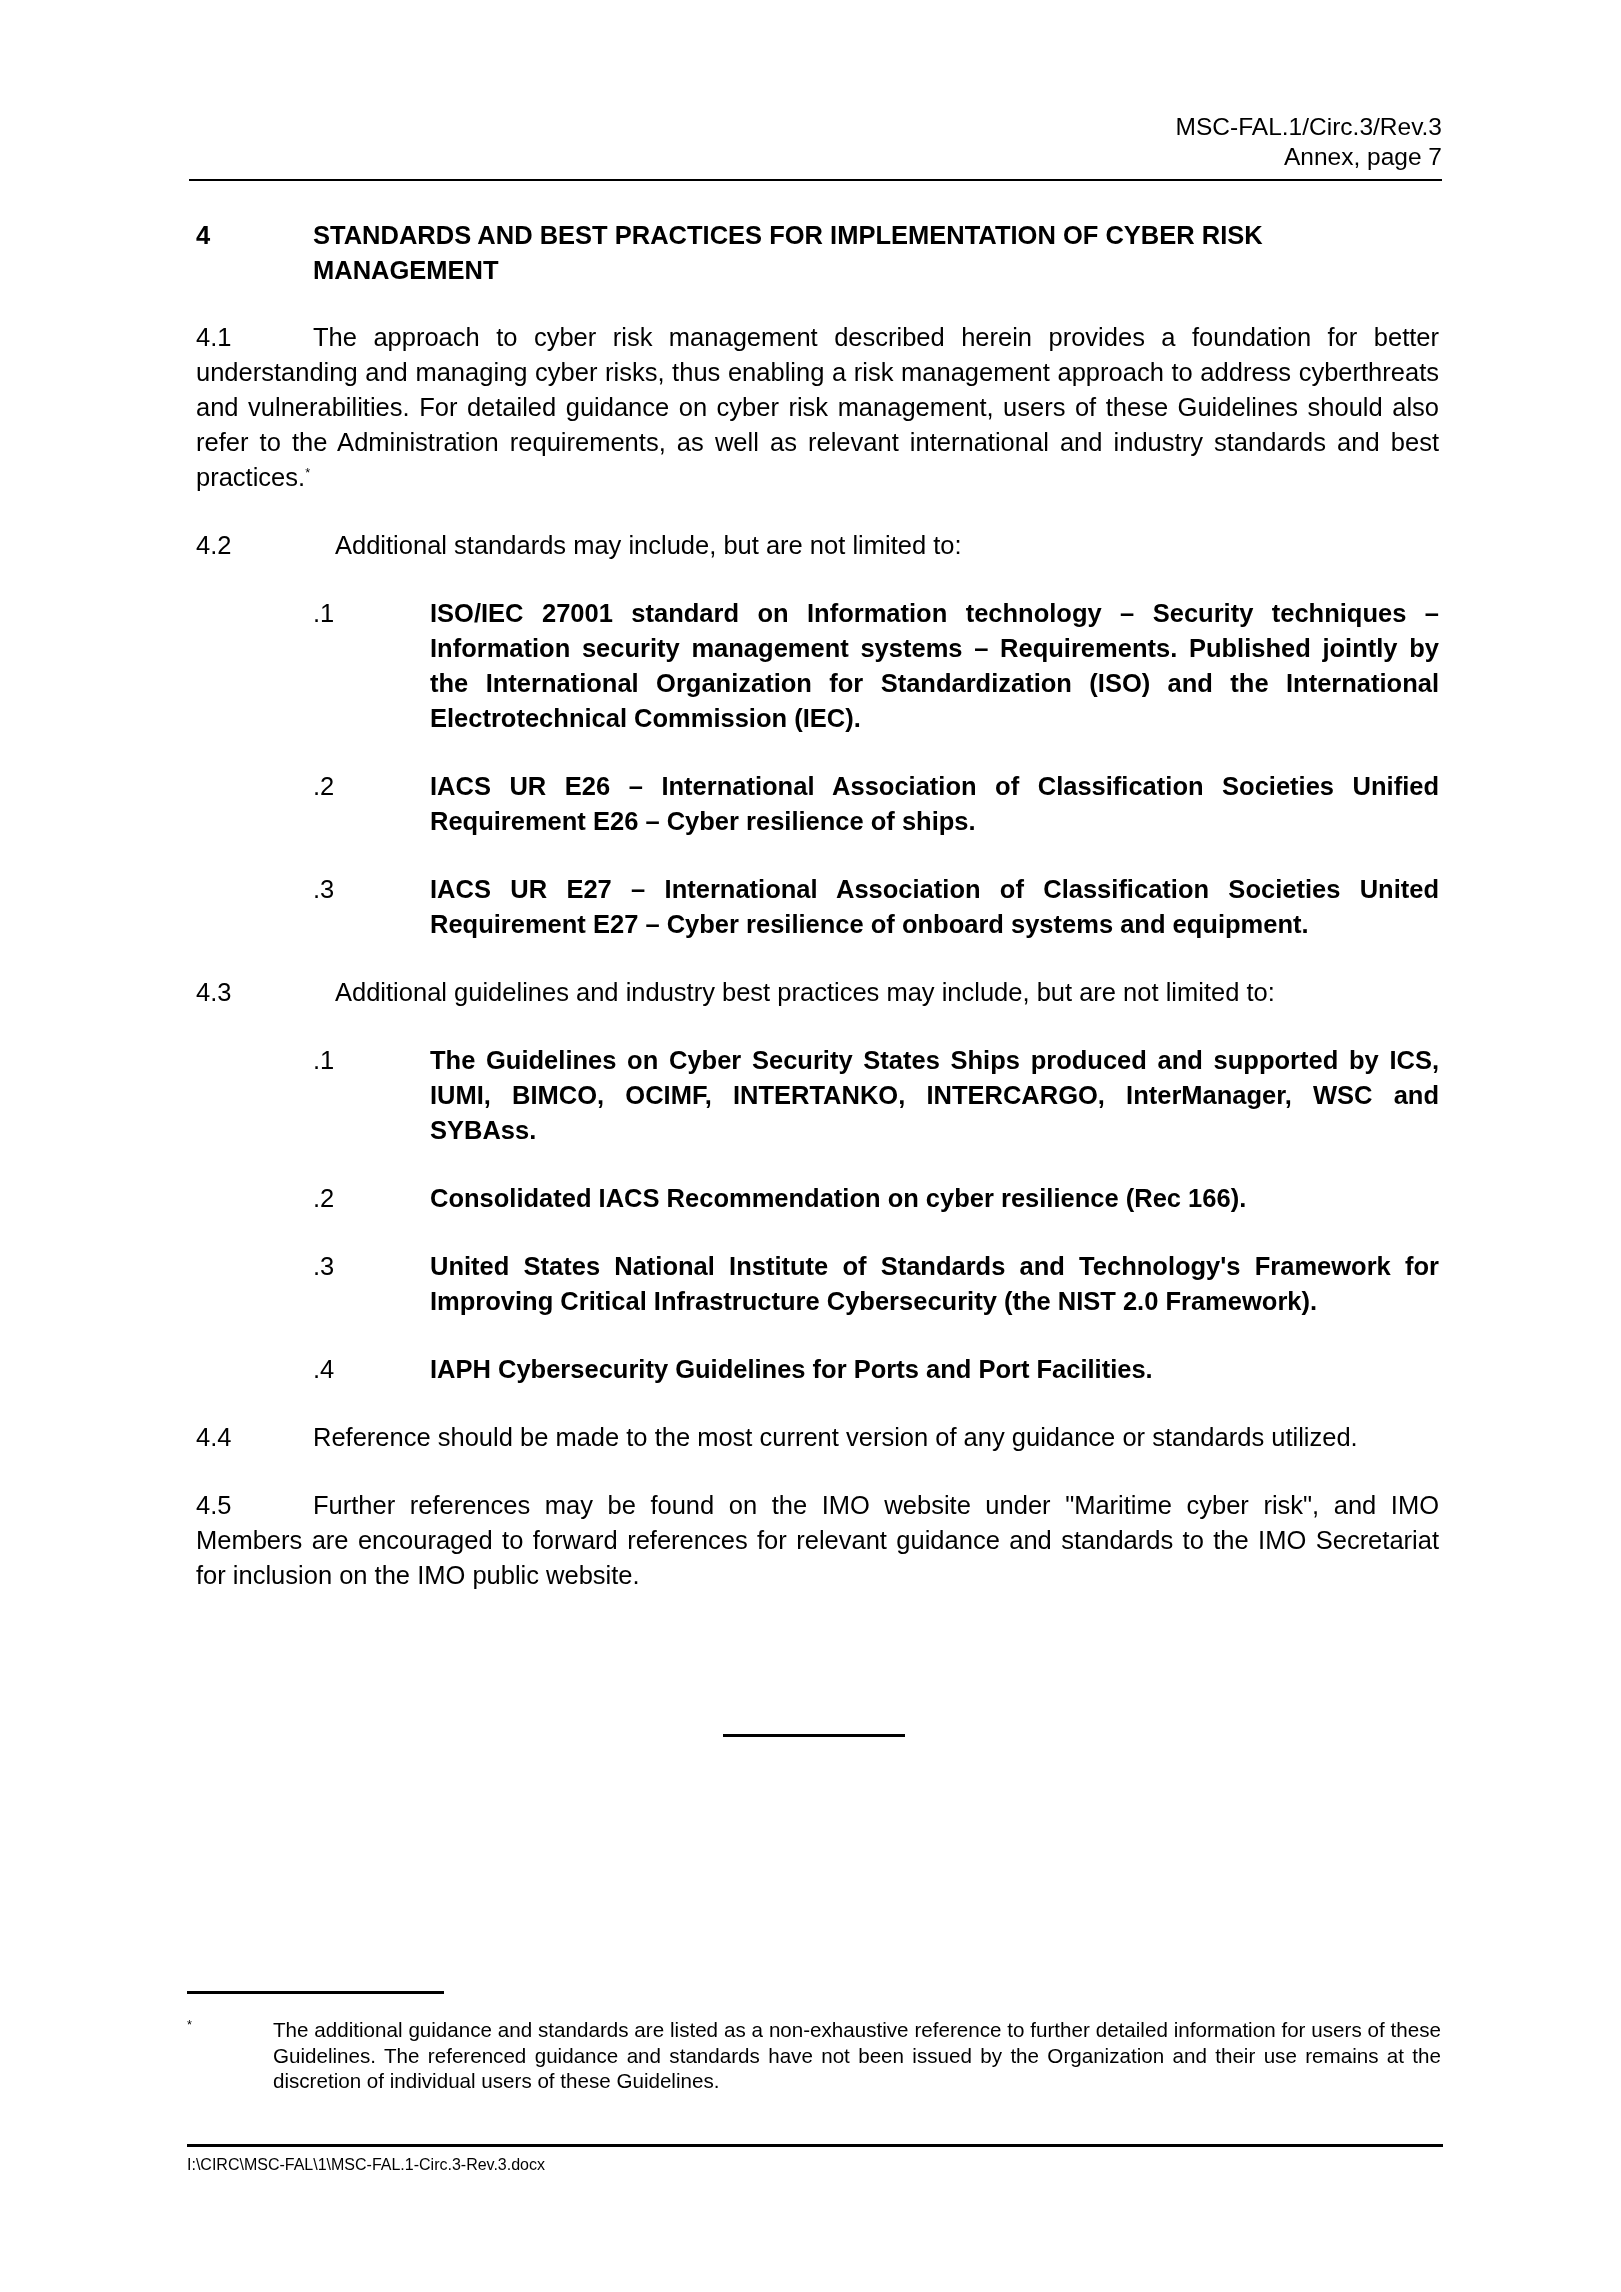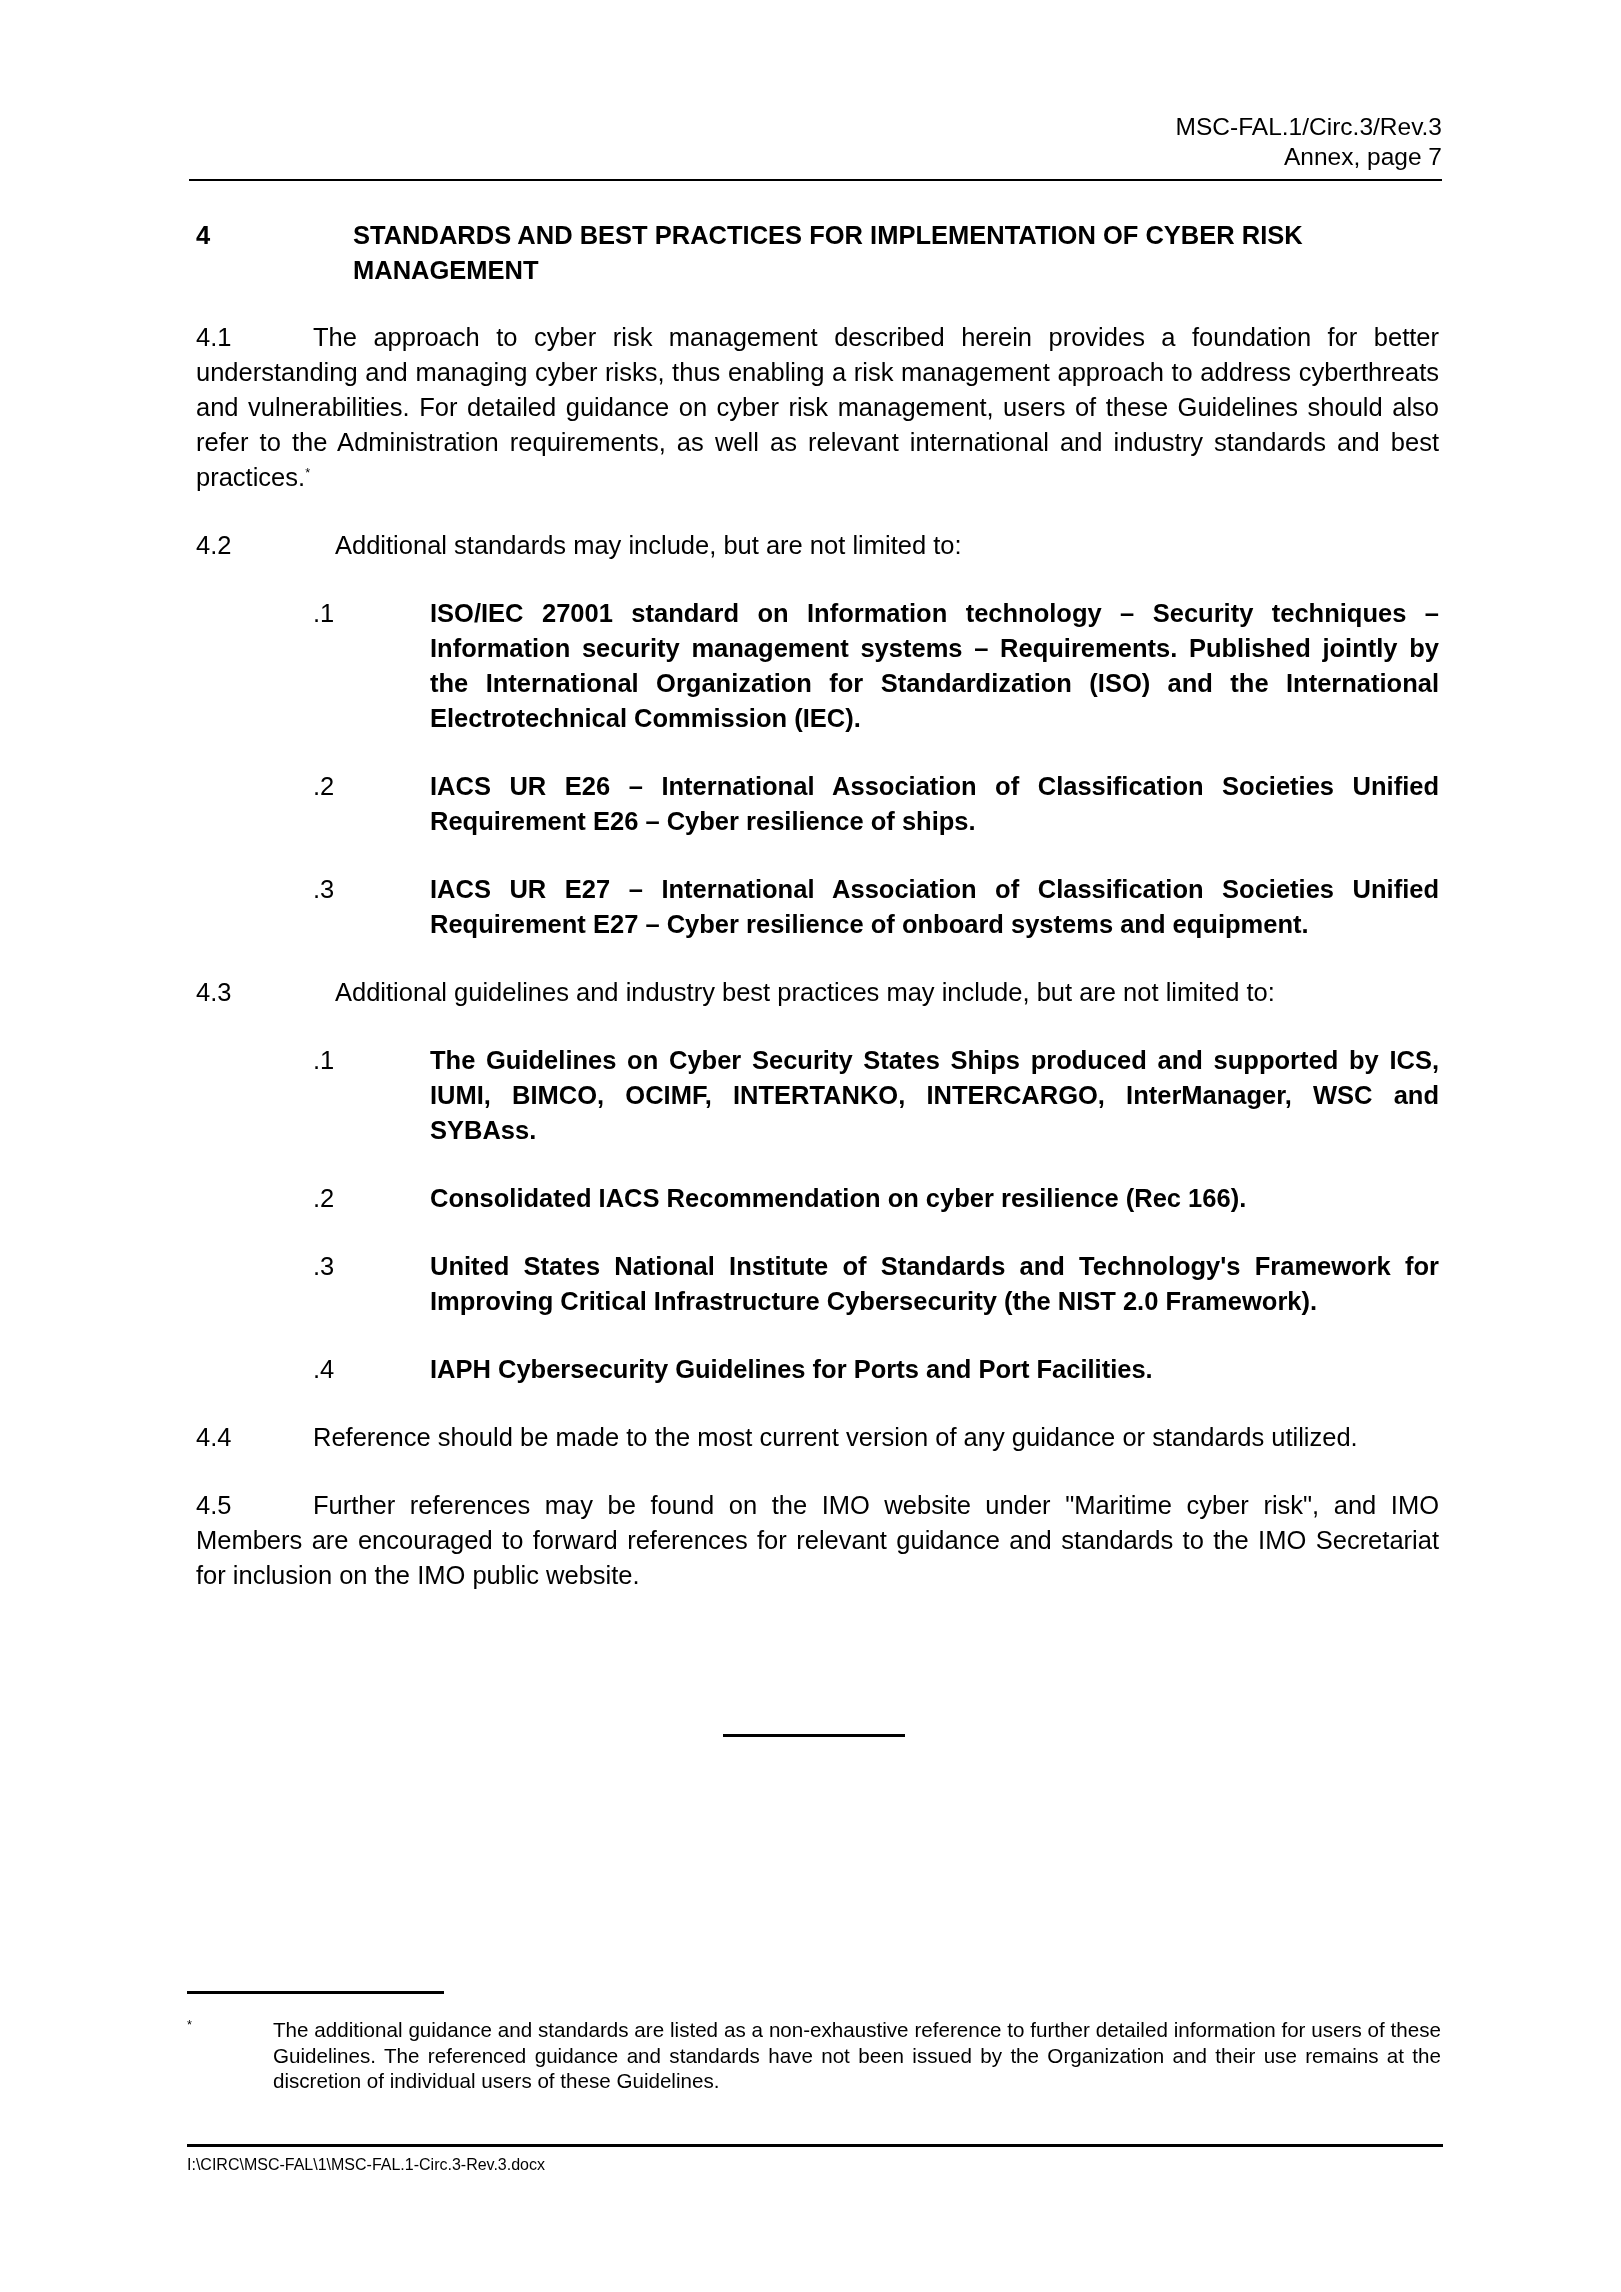--- a/index.html
+++ b/index.html
@@ -46,21 +46,20 @@
     display: flex;
     font-weight: bold;
     margin-bottom: 32px;
   }
   .heading .num {
     width: 117px;
     flex: none;
   }
   .heading .text {
     flex: 1;
-    margin-left: 40px;
   }
   .para {
     text-align: justify;
     margin-bottom: 33px;
   }
   .para .pnum {
     display: inline-block;
     width: 117px;
   }
   .sub-list {
@@ -171,21 +170,21 @@
       <div class="sub-item">
         <span class="snum">.1</span>
         <span class="stext">ISO/IEC 27001 standard on Information technology – Security techniques – Information security management systems – Requirements. Published jointly by the International Organization for Standardization (ISO) and the International Electrotechnical Commission (IEC).</span>
       </div>
       <div class="sub-item">
         <span class="snum">.2</span>
         <span class="stext">IACS UR E26 – International Association of Classification Societies Unified Requirement E26 – Cyber resilience of ships.</span>
       </div>
       <div class="sub-item">
         <span class="snum">.3</span>
-        <span class="stext">IACS UR E27 – International Association of Classification Societies Unified Requirement E27 – Cyber resilience of onboard systems and equipment.</span>
+        <span class="stext">IACS UR E27 – International Association of Classification Societies United Requirement E27 – Cyber resilience of onboard systems and equipment.</span>
       </div>
     </div>
 
     <div class="intro">
       <span class="pnum">4.3</span>
       <span class="ptext">Additional guidelines and industry best practices may include, but are not limited to:</span>
     </div>
     <div class="sub-list">
       <div class="sub-item">
         <span class="snum">.1</span>

